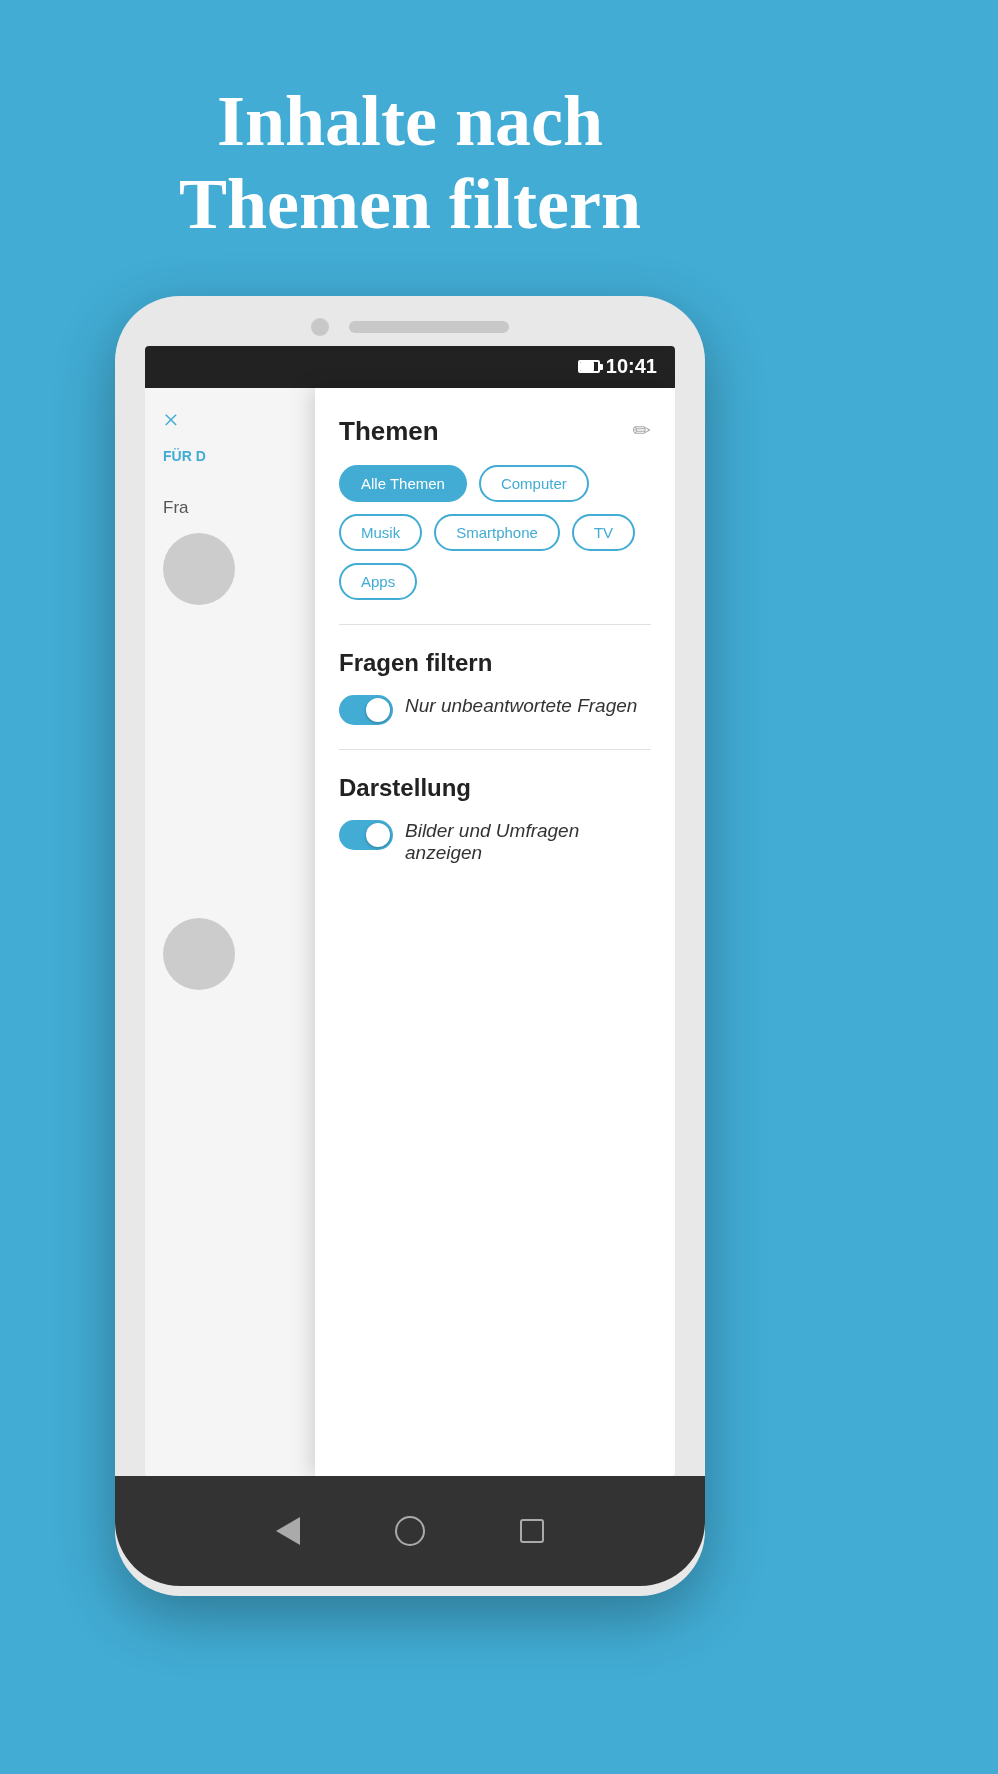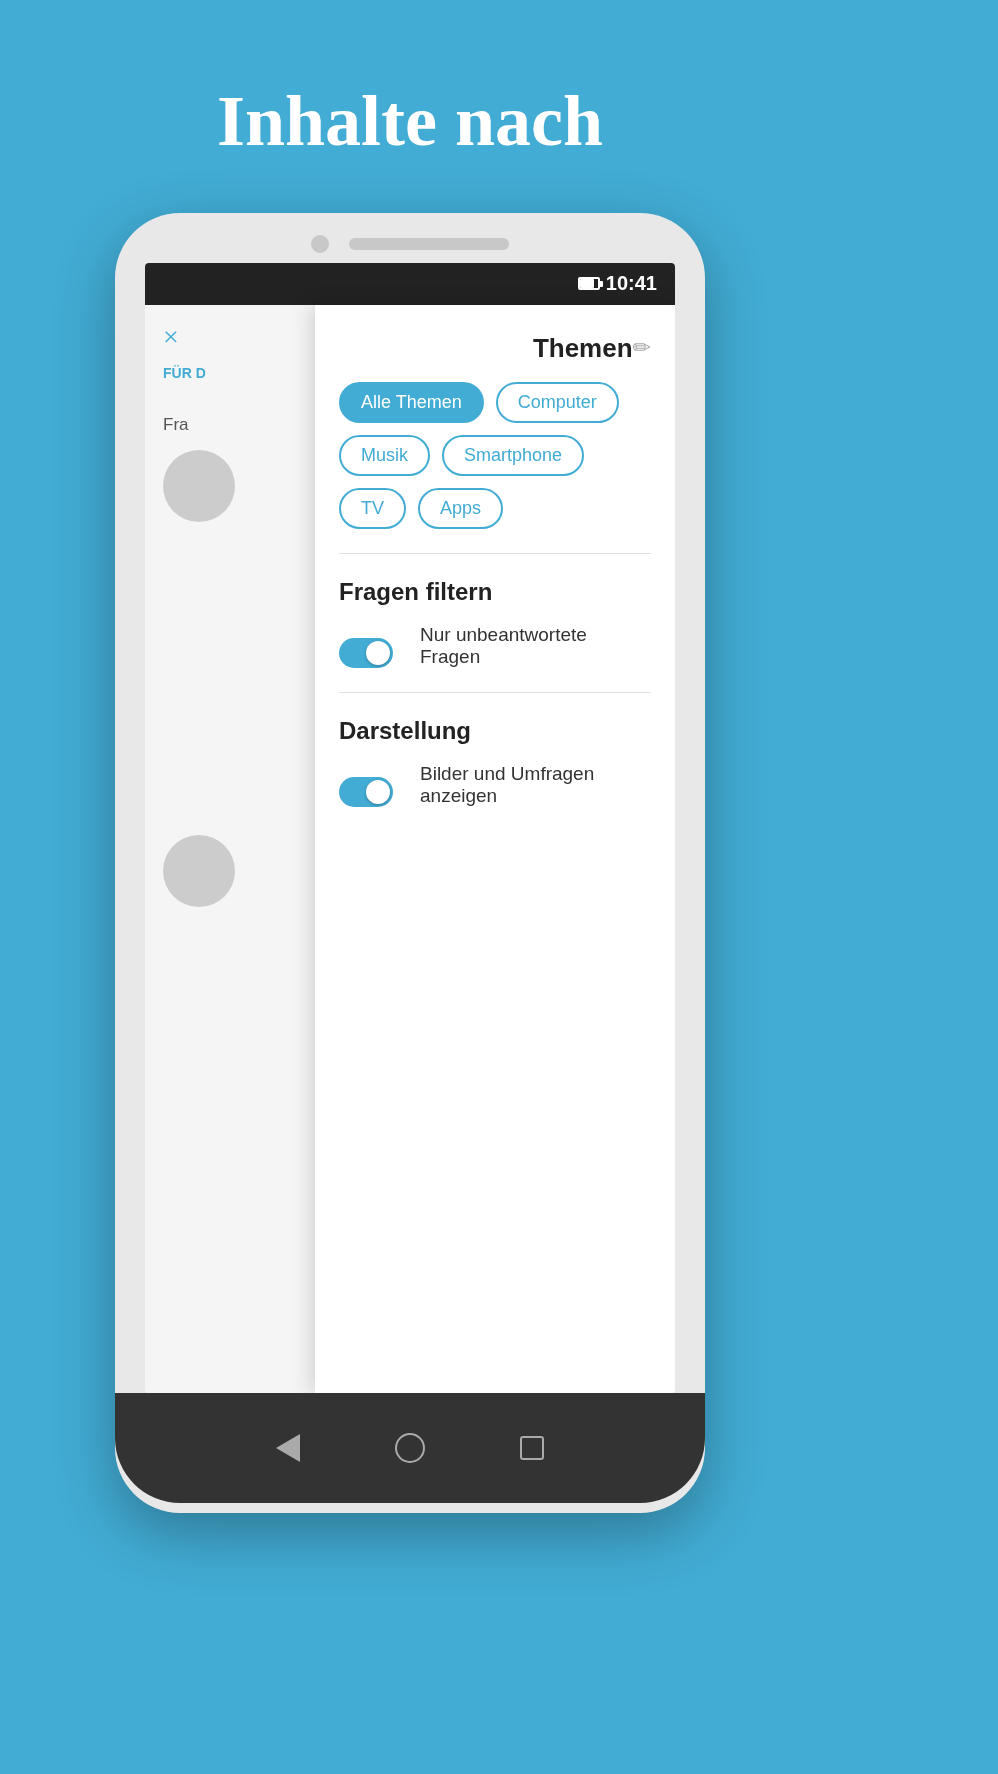--- a/index.html
+++ b/index.html
@@ -192,21 +192,21 @@
       right: 0;
       bottom: 0;
       background: white;
       box-shadow: -4px 0 20px rgba(0,0,0,0.15);
       overflow-y: auto;
     }
 
     .panel-header {
       display: flex;
       align-items: center;
-      justify-content: flex-end;
+      justify-content: space-between;
       padding: 28px 24px 18px;
     }
 
     .panel-title {
       font-size: 26px;
       font-weight: bold;
       color: #222;
       font-family: Arial, sans-serif;
     }
 
@@ -230,45 +230,46 @@
       display: flex;
       flex-wrap: wrap;
       gap: 12px;
       margin-bottom: 8px;
     }
 
     .tag {
       border: 2px solid #42acd4;
       border-radius: 25px;
       padding: 8px 20px;
-      font-size: 18px;
+      font-size: 15px;
       font-family: Arial, sans-serif;
       color: #42acd4;
       background: white;
       cursor: pointer;
     }
 
     .tag.active {
       background: #42acd4;
       color: white;
     }
 
     .divider {
       width: calc(100% - 48px);
       height: 1px;
       background: #e0e0e0;
       margin: 24px 24px;
     }
 
     .toggle-row {
       display: flex;
-      align-items: flex-end;
+      align-items: flex-start;
       padding: 0 24px;
-      gap: 27px;
+      gap: 12px;
       margin-bottom: 20px;
+      font-style: italic;
     }
 
     .toggle-label {
       font-size: 19px;
       font-family: Arial, sans-serif;
       color: #333;
     }
 
     
     .toggle {
@@ -336,20 +337,21 @@
       border-radius: 3px;
     }
   </style>
 </head>
 <body>
 
 <div class="page-wrapper">
 
   <h1 class="headline">
     <span>Inhalte nach</span><br>
+    <span>Themen filtern</span>
   </h1>
 
   <div class="phone-outer">
 
     <div class="phone-top-bar">
       <div class="phone-camera"></div>
       <div class="phone-speaker"></div>
     </div>
 
     <div class="phone-screen">

